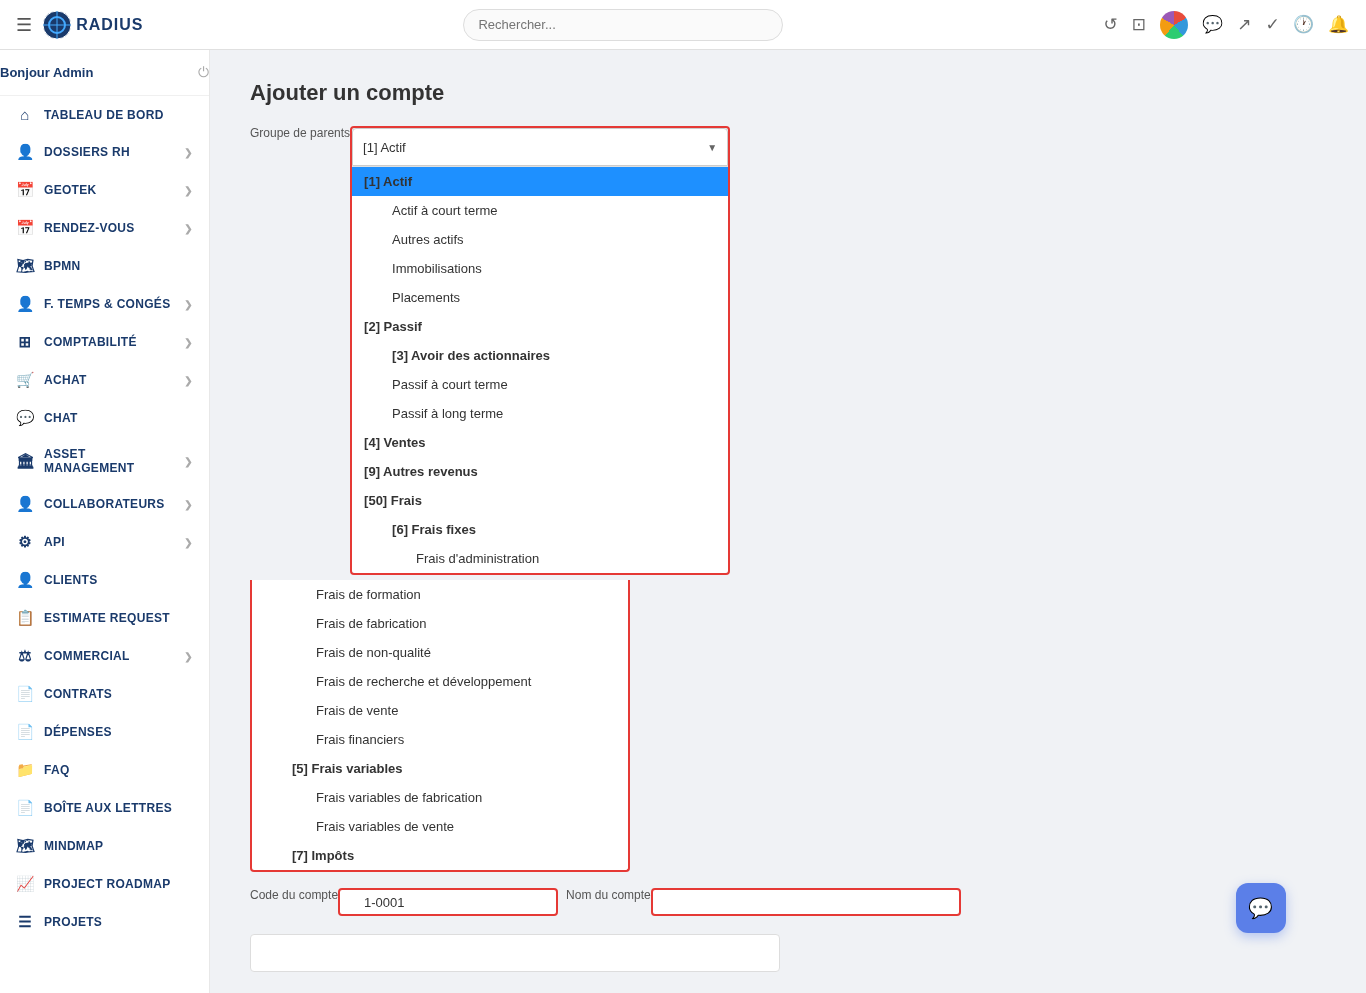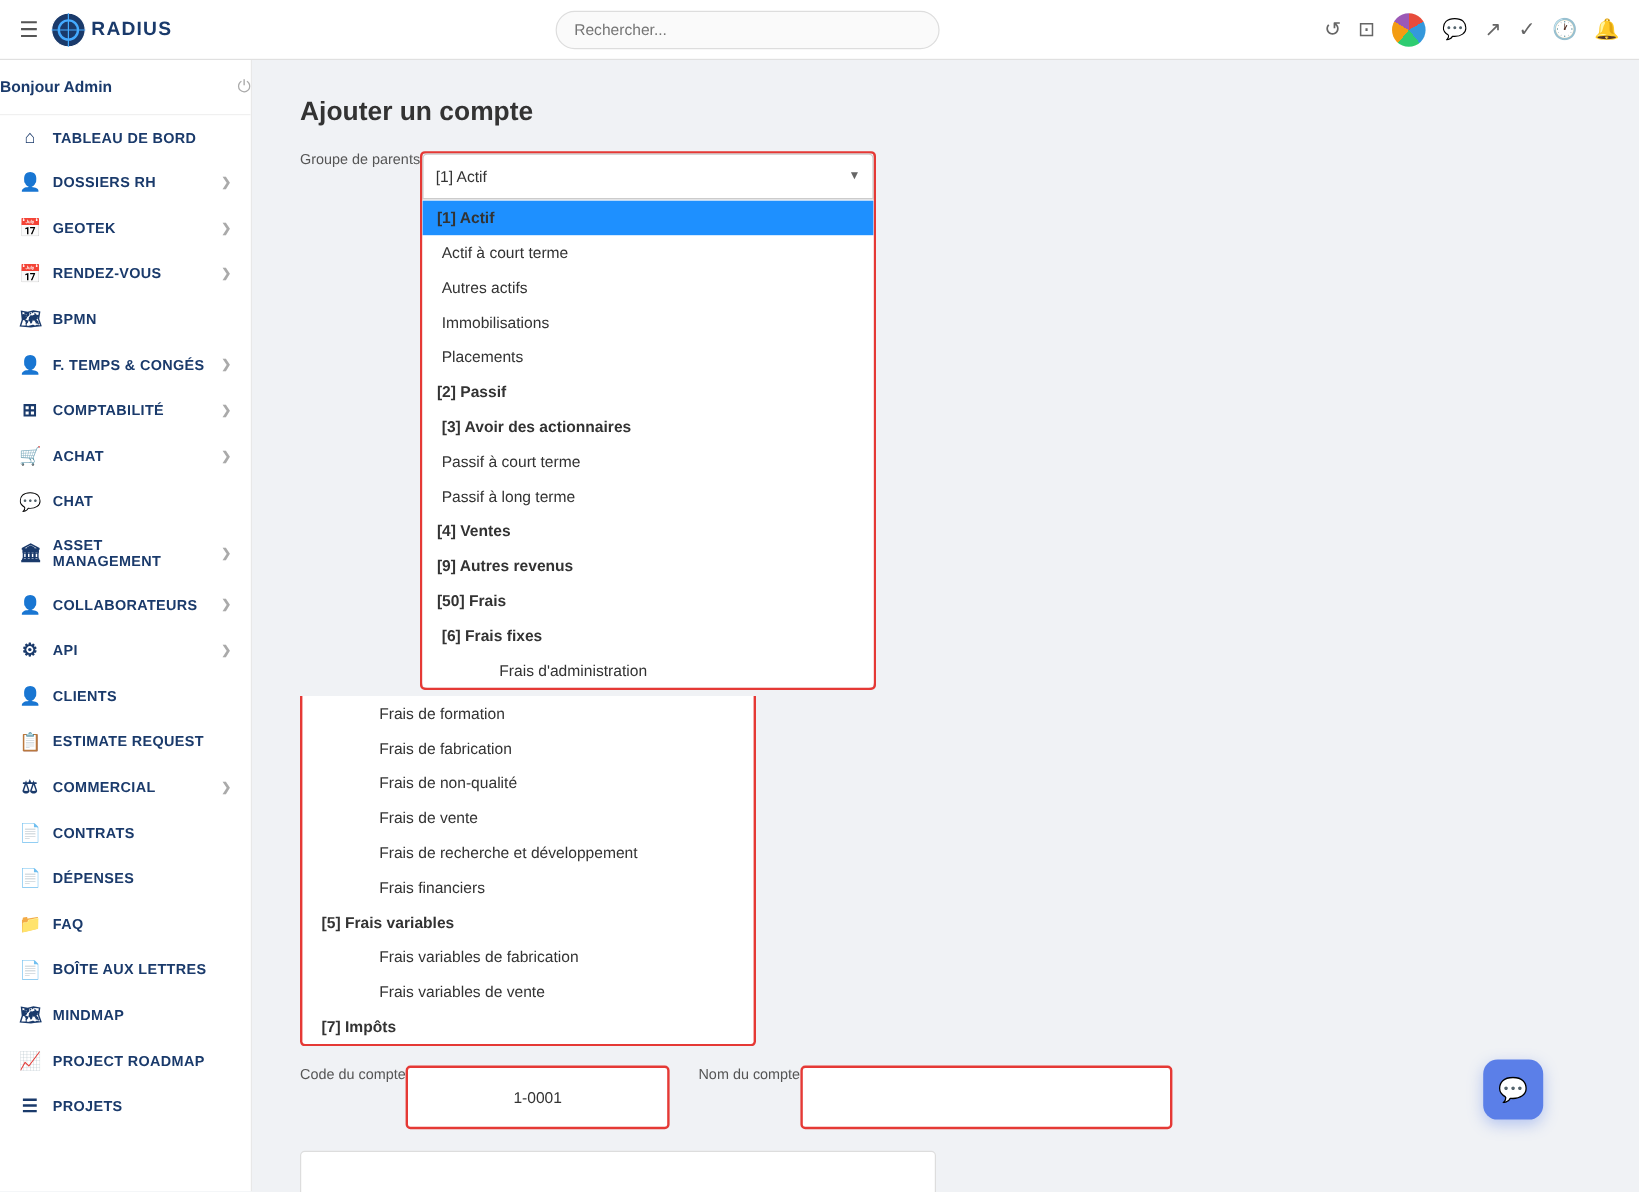--- a/index.html
+++ b/index.html
@@ -66,21 +66,21 @@
       letter-spacing: 0.3px;
     }
     .sidebar-item .s-icon { font-size: 15px; color: #1a3a6b; width: 18px; text-align: center; flex-shrink: 0; }
     .sidebar-item .arrow { margin-left: auto; font-size: 10px; color: #aaa; }
 
     
     .content-area { flex: 1; overflow-y: auto; padding: 30px 40px; position: relative; }
 
     .page-title { font-size: 22px; font-weight: 600; color: #333; margin-bottom: 20px; }
     .form-label { font-size: 12px; color: #555; margin-bottom: 6px; font-weight: 500; }
-    .form-row { display: flex; gap: 24px; margin-bottom: 18px; }
+    .form-row { display: flex; gap: 8px; margin-bottom: 18px; }
     .form-group { display: flex; }
 
     
     .dropdown-open-wrapper {
       position: relative;
       width: 380px;
     }
     .dropdown-trigger {
       width: 100%;
       height: 38px;
@@ -109,34 +109,33 @@
       top: 38px;
       left: 0;
     }
     .dropdown-item {
       padding: 7px 12px;
       font-size: 13px;
       color: #333;
       cursor: pointer;
     }
     .dropdown-item.selected { background: #1e90ff; color: #fff; }
-    .dropdown-item.indent1 { padding-left: 16px; }
+    .dropdown-item.indent1 { padding-left: 40px; }
     .dropdown-item.indent2 { padding-left: 36px; margin-left: 28px; }
     .dropdown-item.group { font-weight: 600; color: #333; }
 
     
     .text-input {
-      height: 53px;
+      height: 28px;
       border: 2px solid #e53935;
       border-radius: 4px;
       padding: 0 24px;
       font-size: 13px;
       outline: none;
       color: #333;
-      text-align: center;
     }
     .code-input { width: 220px; }
     .name-input { width: 310px; }
 
     .text-input-plain {
       height: 38px;
       border: 1px solid #ddd;
       border-radius: 4px;
       padding: 0 10px;
       font-size: 13px;
@@ -336,22 +335,22 @@
             <div class="dropdown-item indent2">Frais d'administration</div>
           </div>
         </div>
       </div>
     </div>
 
     <div style="width: 380px; border: 2px solid #e53935; border-top: none; border-radius: 0 0 4px 4px; background: #fff; margin-top: 0;">
       <div class="dropdown-item indent2">Frais de formation</div>
       <div class="dropdown-item indent2">Frais de fabrication</div>
       <div class="dropdown-item indent2">Frais de non-qualité</div>
+      <div class="dropdown-item indent2">Frais de recherche et développement</div>
       <div class="dropdown-item indent2">Frais de vente</div>
-      <div class="dropdown-item indent2">Frais de recherche et développement</div>
       <div class="dropdown-item indent2">Frais financiers</div>
       <div class="dropdown-item indent1 group">[5] Frais variables</div>
       <div class="dropdown-item indent2">Frais variables de fabrication</div>
       <div class="dropdown-item indent2">Frais variables de vente</div>
       <div class="dropdown-item indent1 group">[7] Impôts</div>
     </div>
 
     <div class="form-row" style="margin-top: 16px;">
       <div class="form-group">
         <div class="form-label">Code du compte</div>

